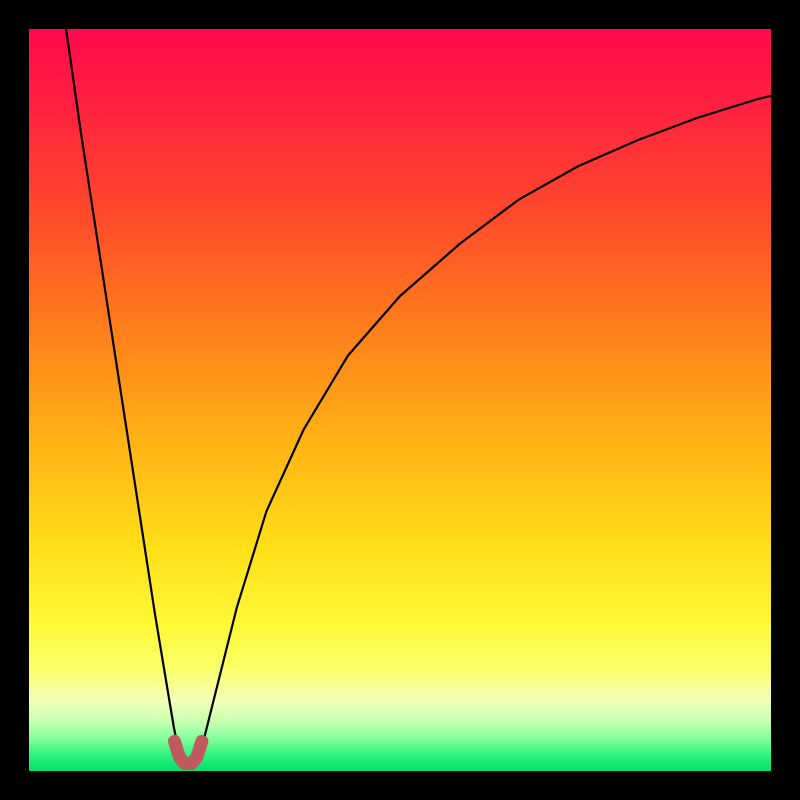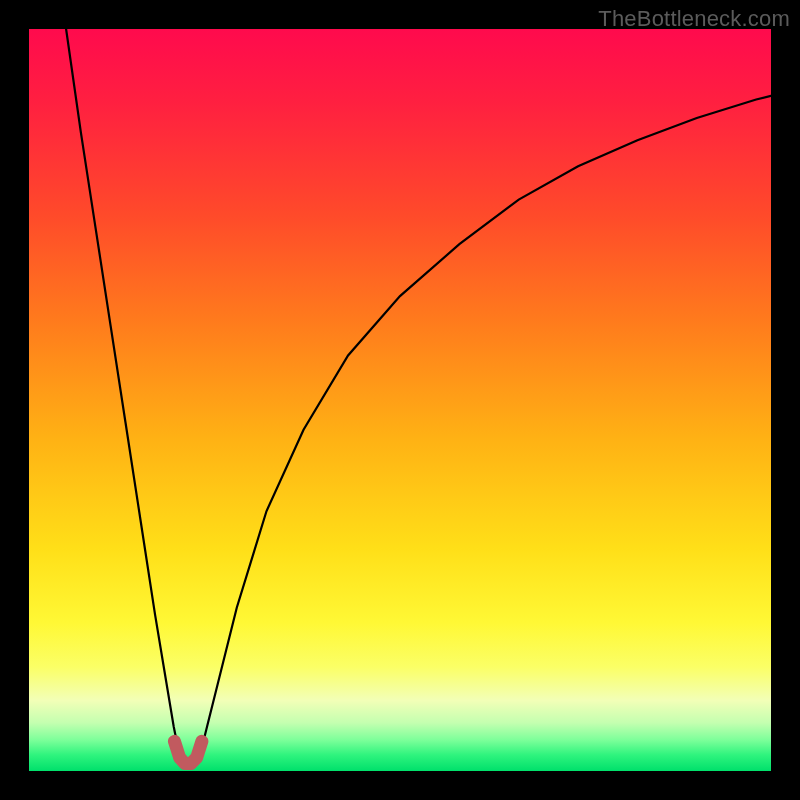--- a/index.html
+++ b/index.html
@@ -58,14 +58,13 @@
             <stop offset="97.8%" stop-color="#30f47e"></stop>
             <stop offset="100.0%" stop-color="#00e06b"></stop>
           </linearGradient>
       </defs>
       <rect x="0" y="0" width="742" height="742" fill="url(#bg-grad)"></rect>
       <path id="curve-left" fill="none" stroke-width="2.2" stroke-linecap="round" d="M37.10 0.00 L51.94 103.88 L66.78 200.34 L81.62 296.80 L96.46 393.26 L111.30 489.72 L126.14 586.18 L137.27 652.96 L144.69 697.48 L150.63 727.16" stroke="#000000"></path>
       <path id="curve-right" fill="none" stroke-width="2.2" stroke-linecap="round" d="M170.66 727.16 L178.08 697.48 L189.21 652.96 L207.76 578.76 L237.44 482.30 L274.54 400.68 L319.06 326.48 L371.00 267.12 L430.36 215.18 L489.72 170.66 L549.08 137.27 L608.44 111.30 L667.80 89.04 L727.16 70.49 L742.00 66.78" stroke="#000000"></path>
       <path id="u-marker" fill="none" stroke-width="13" stroke-linecap="round" stroke-linejoin="round" d="M145.43 712.32 L150.63 728.64 L155.82 734.58 L161.76 734.58 L167.69 728.64 L172.89 712.32" stroke="#c15a5f"></path>
     </svg>
   </div>
-  <div class="watermark">TheBottleneck.com</div>
 </div>
 
 </body></html>

